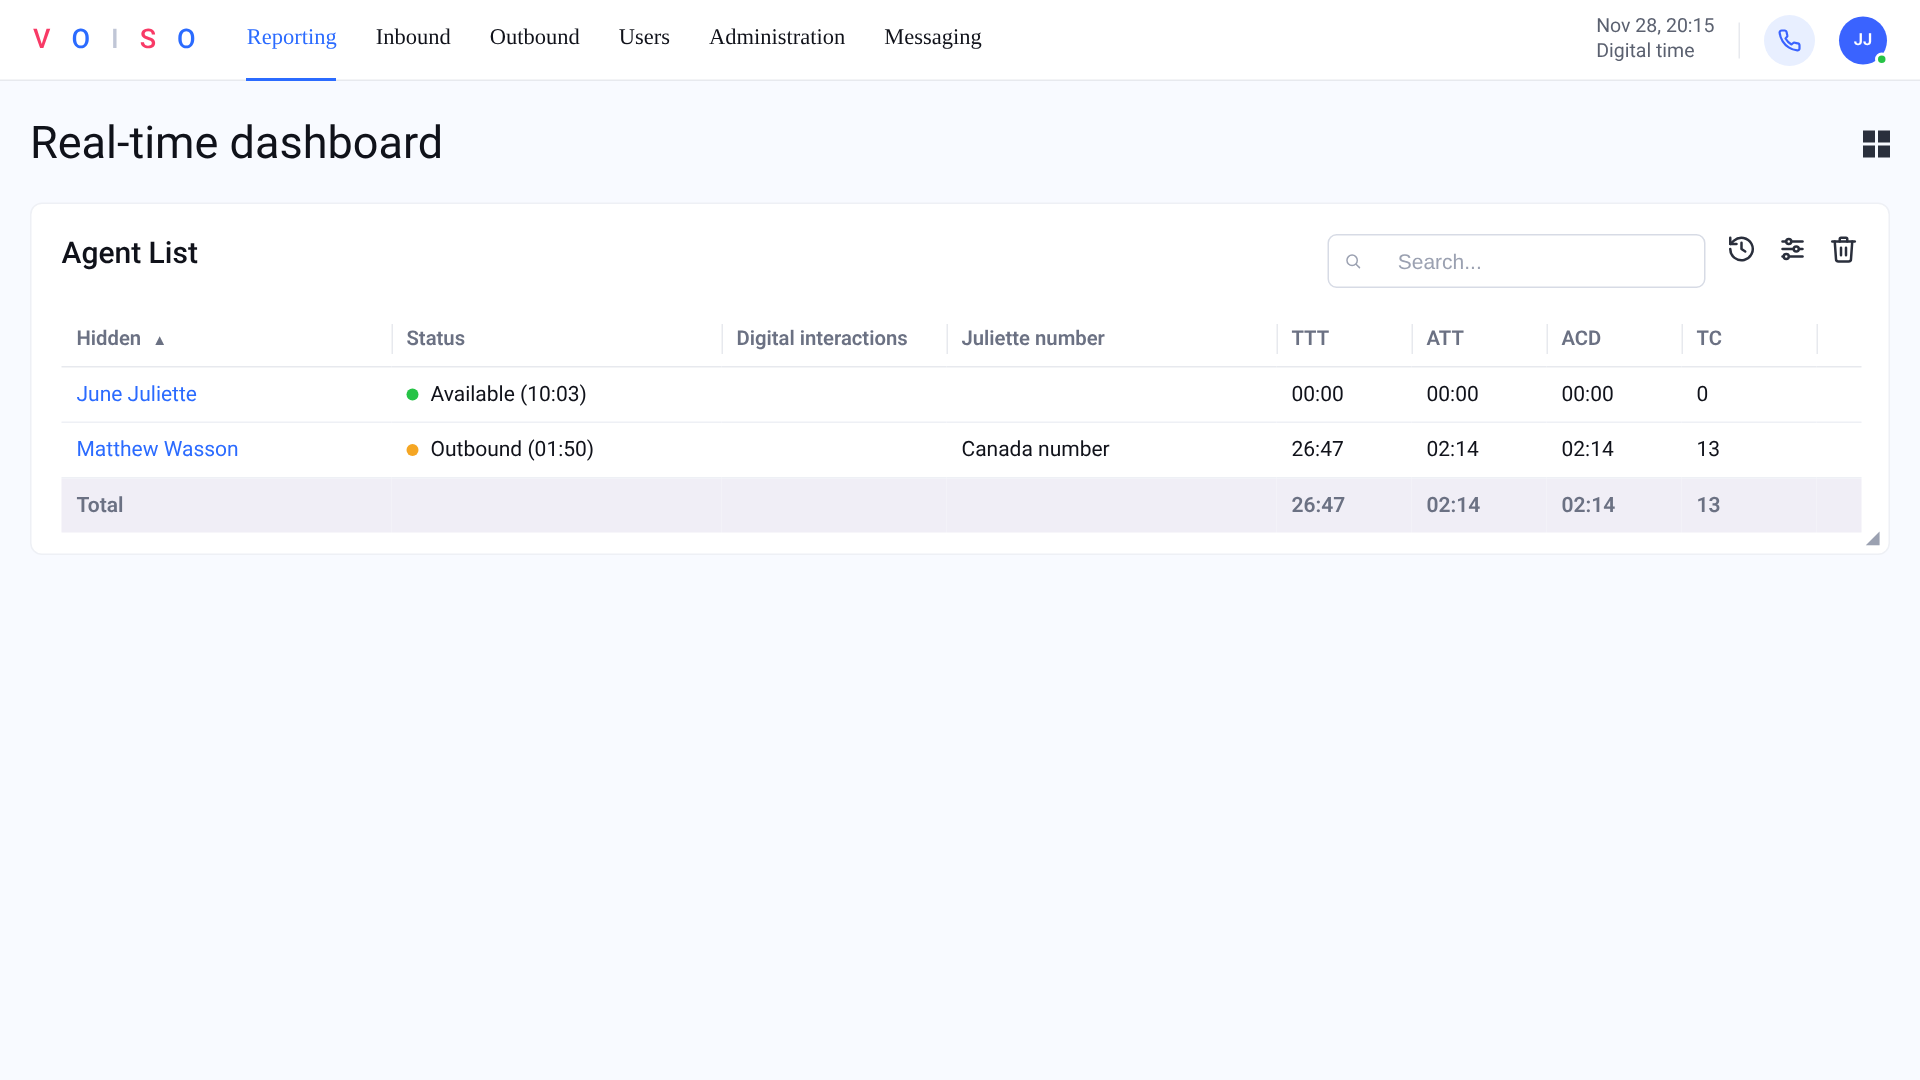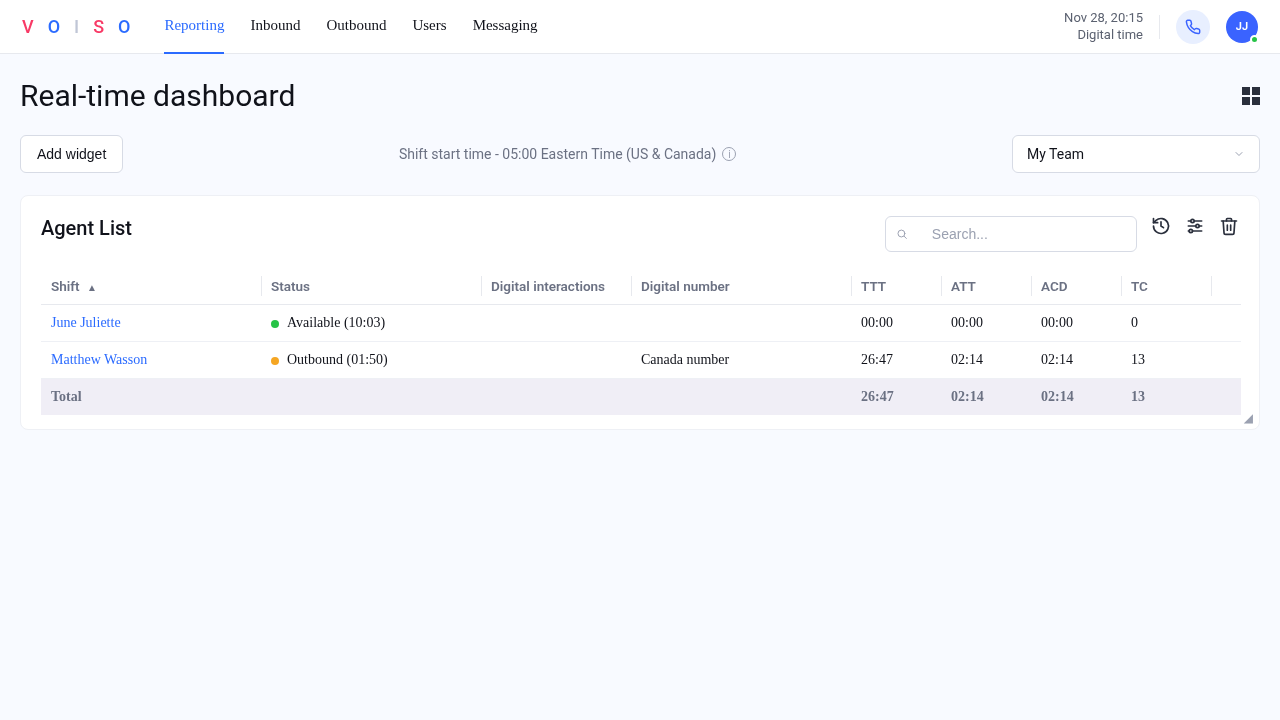--- a/index.html
+++ b/index.html
@@ -19,21 +19,21 @@
     margin-right: 28px;
   }
   .logo span.v { color:#f83a66; }
   .logo span.o1, .logo span.o2 { color:#2b6bff; }
   .logo span.i  { color:#c0c6d6; }
   .logo span.s  { color:#f83a66; }
   .nav-items { display:flex; gap: 26px; height:54px; align-items:center; }
   .nav-item { font-size: 15px; color:#10121a; cursor:pointer; height:54px; display:flex; align-items:center; border-bottom:2px solid transparent;font-family:Liberation Serif, serif; }
   .nav-item.active { color:#2b6bff; border-bottom:2px solid #2b6bff; }
   .topnav-right { margin-left:auto; display:flex; align-items:center; gap:16px; }
-  .clock { text-align:right; font-size:13px; color:#5b6170; line-height:1.3; }
+  .clock { font-size:13px; color:#5b6170; line-height:1.3; }
   .vsep { width:1px; height:24px; background:#e7e9ee; }
   .iconbtn {
     width:34px; height:34px; border-radius:50%; background:#e8efff; display:flex; align-items:center; justify-content:center; cursor:pointer;
   }
   .avatar {
     width:32px; height:32px; border-radius:50%; background:#3a63ff; color:#fff; font-size:11px; font-weight:600;
     display:flex; align-items:center; justify-content:center; position:relative;
   }
   .avatar .presence { position:absolute; right:-1px; bottom:-1px; width:9px; height:9px; background:#26c346; border:2px solid #fff; border-radius:50%; }
   
@@ -66,21 +66,21 @@
   .tool-icn { width:20px; height:20px; color:#2a2f3c; cursor:pointer; display:flex; align-items:center; justify-content:center; }
   
   table { width:calc(100% - 40px); margin:16px 20px 0 20px; border-collapse:collapse; table-layout:fixed; }
   thead th {
     text-align:left; font-size:13.5px; font-weight:600; color:#6b7183; padding:10px 10px; border-bottom:1px solid #e7e9ee;
     position:relative;
   }
   thead th + th::before {
     content:""; position:absolute; left:0; top:8px; bottom:8px; width:1px; background:#e7e9ee;
   }
-  tbody td { font-size:14px; padding:10px 10px; border-bottom:1px solid #eef0f5; color:#10121a;font-family:Liberation Serif, serif; }
+  tbody td { font-size:14px; padding:10px 10px; border-bottom:1px solid #eef0f5; color:#10121a; }
   tbody tr.total td { background:#f0eef6; color:#6b7183; font-weight:600; border-bottom:none; }
   .link { color:#2b6bff; cursor:pointer; }
   .dot { width:8px; height:8px; border-radius:50%; display:inline-block; margin-right:8px; vertical-align:middle; }
   .dot.green { background:#26c346; }
   .dot.orange { background:#f5a623; }
   .sort-caret { font-size:10px; margin-left:4px; color:#6b7183; }
   .resize-handle { position:absolute; right:6px; bottom:4px; color:#9ba1b1; font-size:12px; transform:rotate(0deg); cursor:nwse-resize; }
   
   col.c-agent{width:220px;} col.c-status{width:220px;} col.c-di{width:150px;} col.c-contact{width:220px;}
   col.c-ttt{width:90px;} col.c-att{width:90px;} col.c-acd{width:90px;} col.c-tc{width:90px;} col.c-tail{width:30px;}
@@ -95,20 +95,21 @@
       <span class="o1">O</span>
       <span class="i">I</span>
       <span class="s">S</span>
       <span class="o2">O</span>
   </div>
   <div class="nav-items">
     <div class="nav-item active">Reporting</div>
     <div class="nav-item">Inbound</div>
     <div class="nav-item">Outbound</div>
     <div class="nav-item">Users</div>
+    <div class="nav-item">Administration</div>
     <div class="nav-item">Messaging</div>
   </div>
   <div class="topnav-right">
     <div class="clock">
       <div>Nov 28, 20:15</div>
       <div>Digital time</div>
     </div>
     <div class="vsep"></div>
     <div class="iconbtn">
       <svg width="16" height="16" viewBox="0 0 24 24" fill="none" stroke="#3a63ff" stroke-width="2.2" stroke-linecap="round" stroke-linejoin="round">
@@ -128,35 +129,20 @@
     <div class="grid-icon">
       <div>
           <span></span>
           <span></span>
           <span></span>
           <span></span>
         </div>
     </div>
   </div>
 
-  <div class="toolbar">
-    <button class="btn">Add widget</button>
-    <div class="shift-note">
-      <span>Shift start time - 05:00 Eastern Time (US &amp; Canada)</span>
-      <span class="info-circle">i</span>
-    </div>
-    <div class="select">
-      <span>My Team</span>
-      <span class="chev">
-        <svg width="12" height="12" viewBox="0 0 24 24" fill="none" stroke="#9ba1b1" stroke-width="2" stroke-linecap="round" stroke-linejoin="round">
-            <polyline points="6 9 12 15 18 9"></polyline>
-          </svg>
-      </span>
-    </div>
-  </div>
 
   <div class="card">
     <div class="card-head">
       <div class="card-title">Agent List</div>
       <div class="spacer"></div>
       <div class="search">
         <svg width="14" height="14" viewBox="0 0 24 24" fill="none" stroke="#9ba1b1" stroke-width="2" stroke-linecap="round" stroke-linejoin="round">
             <circle cx="11" cy="11" r="7"></circle>
             <line x1="21" y1="21" x2="16.65" y2="16.65"></line>
           </svg>
@@ -197,26 +183,26 @@
           <col class="c-contact">
         <col class="c-ttt">
           <col class="c-att">
           <col class="c-acd">
           <col class="c-tc">
           <col class="c-tail">
       </colgroup>
       <thead>
         <tr>
           <th>
-            <span>Shift</span>
+            <span>Hidden</span>
             <span class="sort-caret">▲</span>
           </th>
           <th>Status</th>
           <th>Digital interactions</th>
-          <th>Digital number</th>
+          <th>Juliette number</th>
           <th>TTT</th>
           <th>ATT</th>
           <th>ACD</th>
           <th>TC</th>
           <th></th>
         </tr>
       </thead>
       <tbody>
         <tr>
           <td><span class="link">June Juliette</span></td>

